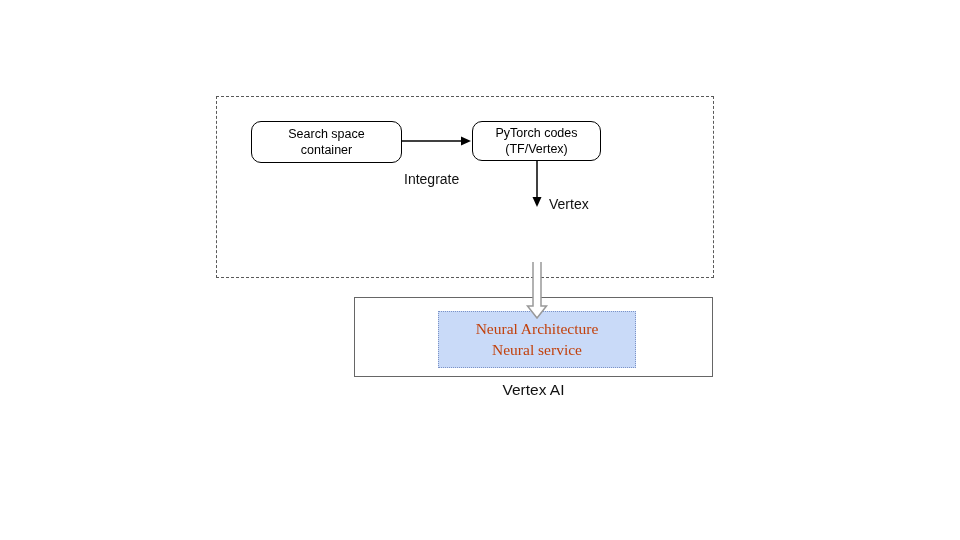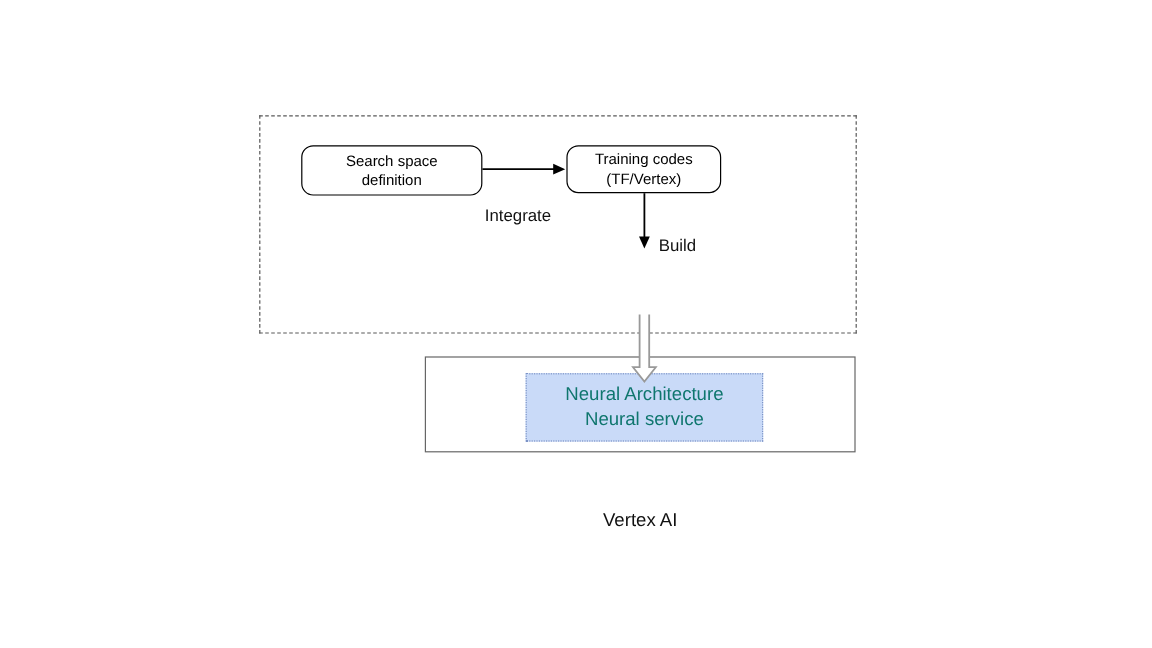--- a/index.html
+++ b/index.html
@@ -46,30 +46,31 @@
     border: 1px solid var(--vertex-box-border, #666666);
   }
 
   #nas-service {
     left: 438px; top: 311px; width: 198px; height: 57px;
     background: var(--nas-service-fill, #c9daf8);
     border: 1.5px dotted var(--nas-service-border, #7c93c6);
     display: flex; flex-direction: column;
     align-items: center; justify-content: center;
     text-align: center; font-size: 15.5px; line-height: 1.3;
-    color: #0f766e;
+    color: #c2410c;
+    font-family: Liberation Serif, serif;
   }
 
   .edge-label { font-size: 14px; color: #111; white-space: nowrap; margin-top: 20px; }
   #integrate-label { left: 404px; top: 151px; }
   #build-label     { left: 549px; top: 176px; }
 
   #vertex-label {
     left: 354px; top: 381px; width: 359px;
-    text-align: center; font-size: 15.5px; color: #111; margin-top: 44px;
+    text-align: center; font-size: 15.5px; color: #111;
   }
 
   #arrow-overlay {
     position: absolute; left: 0; top: 0;
     width: 960px; height: 540px;
     pointer-events: none;
   }
   .arrow-line { stroke: var(--arrow, #000000); stroke-width: 1.5; fill: none; }
   .arrow-head { fill: var(--arrow, #000000); stroke: none; }
   .hollow-arrow {
@@ -81,38 +82,38 @@
 </style>
 </head>
 <body>
 
 <div id="stage">
 
   <div class="abs dashed-group"></div>
 
   <div id="search-space" class="abs rounded-node">
     <span>Search space</span>
-    <span>definition</span>
+    <span>container</span>
   </div>
 
   <div id="training-codes" class="abs rounded-node">
-    <span>Training codes</span>
+    <span>PyTorch codes</span>
     <span>(TF/Vertex)</span>
   </div>
 
 
   <div id="vertex-box" class="abs"></div>
 
   <div id="nas-service" class="abs">
     <span>Neural Architecture</span>
     <span>Neural service</span>
   </div>
 
   <div id="integrate-label" class="abs edge-label">Integrate</div>
-  <div id="build-label" class="abs edge-label">Build</div>
+  <div id="build-label" class="abs edge-label">Vertex</div>
 
   <div id="vertex-label" class="abs">Vertex AI</div>
 
   <svg id="arrow-overlay" viewBox="0 0 960 540">
 
     <g>
       <line class="arrow-line" x1="402" y1="141" x2="462" y2="141"></line>
       <polygon class="arrow-head" points="471,141 461,136.5 461,145.5"></polygon>
     </g>
 

